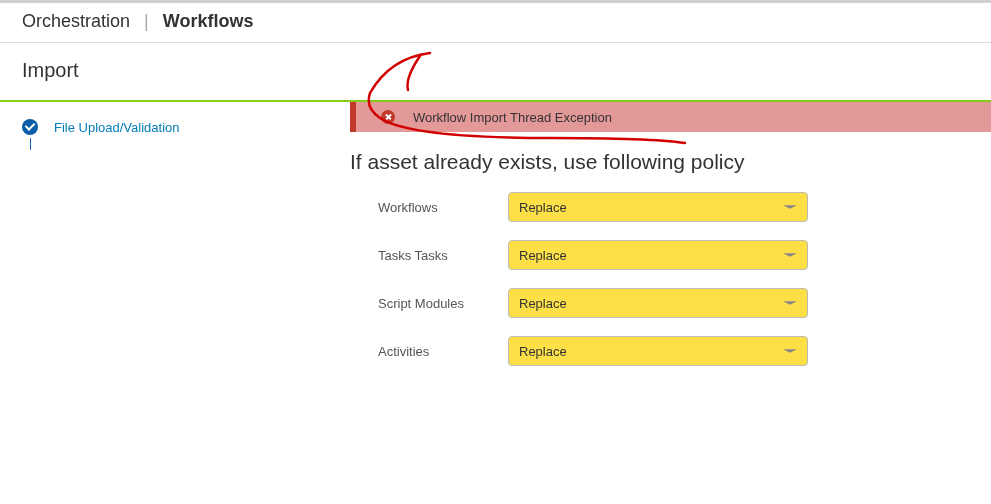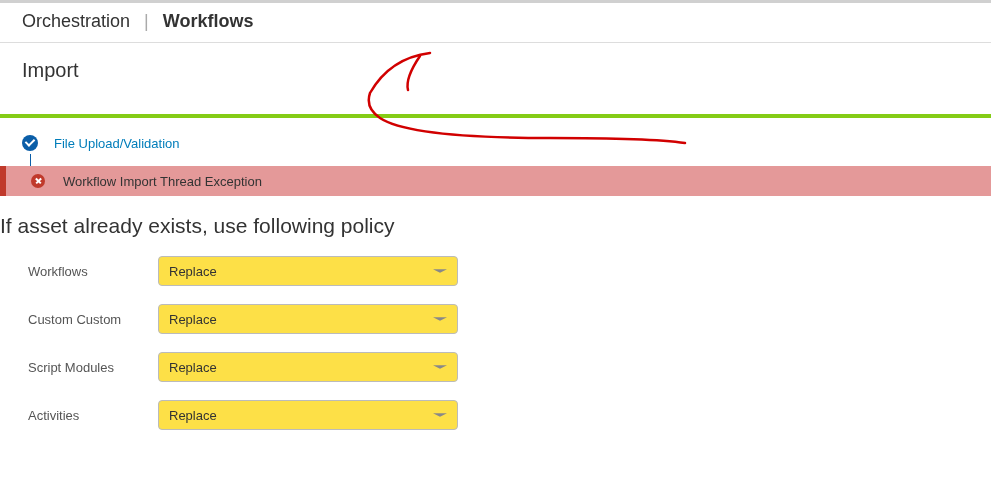--- a/index.html
+++ b/index.html
@@ -23,27 +23,27 @@
       font-size: 18px;
       color: #333;
     }
     .breadcrumb-sep {
       margin: 0 14px;
       color: #aaa;
       font-weight: 100;
     }
     .breadcrumb-current { font-weight: 600; }
     .page-title {
-      padding: 16px 22px 32px;
+      padding: 16px 22px 18px;
       font-size: 20px;
       font-weight: 400;
       color: #333;
-      border-bottom: 4px solid #84cc16;
-    }
-    .content { display: flex; flex-direction: column; }
+      border-bottom: 2px solid #84cc16;
+    }
+    .content { display: flex; }
     .sidebar {
       width: 350px;
       padding: 14px 0 0 22px;
     }
     .step {
       display: flex;
       align-items: center;
       margin-bottom: 0;
       height: 22px;
     }
@@ -206,21 +206,21 @@
 
     <div class="form-rows">
       <div class="form-row">
         <div class="form-label">Workflows</div>
         <div class="select">
           <span>Replace</span>
           <span class="chevron"></span>
         </div>
       </div>
       <div class="form-row">
-        <div class="form-label">Custom Custom</div>
+        <div class="form-label">Tasks Tasks</div>
         <div class="select">
           <span>Replace</span>
           <span class="chevron"></span>
         </div>
       </div>
       <div class="form-row">
         <div class="form-label">Script Modules</div>
         <div class="select">
           <span>Replace</span>
           <span class="chevron"></span>

